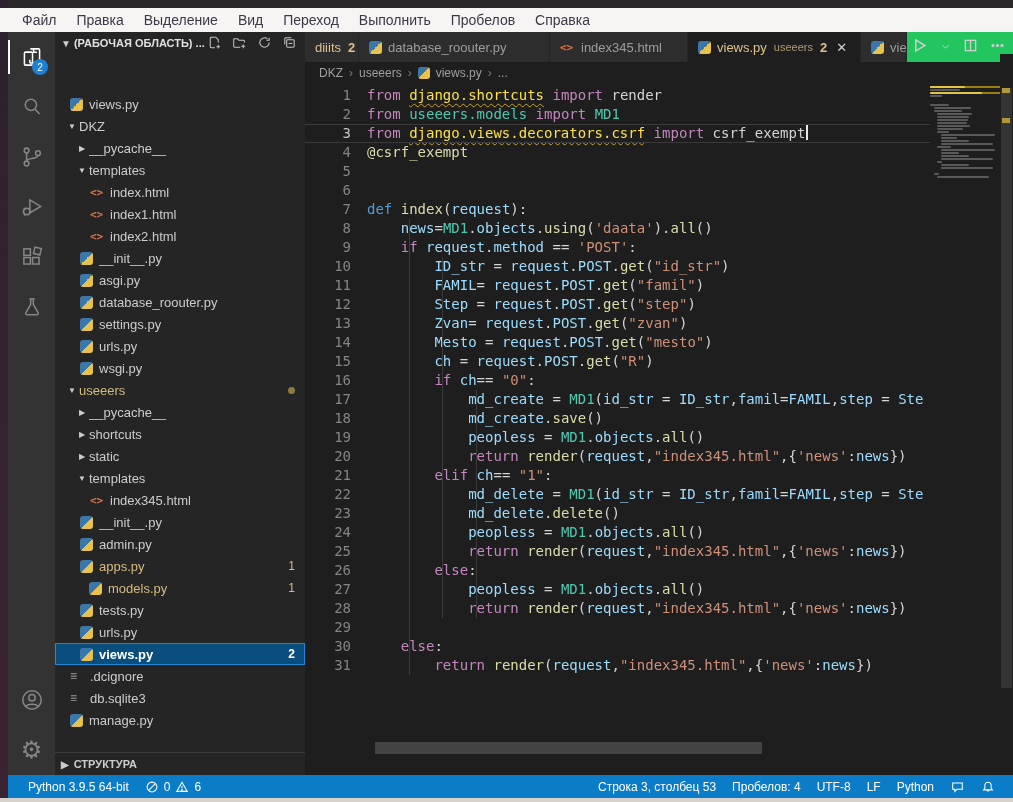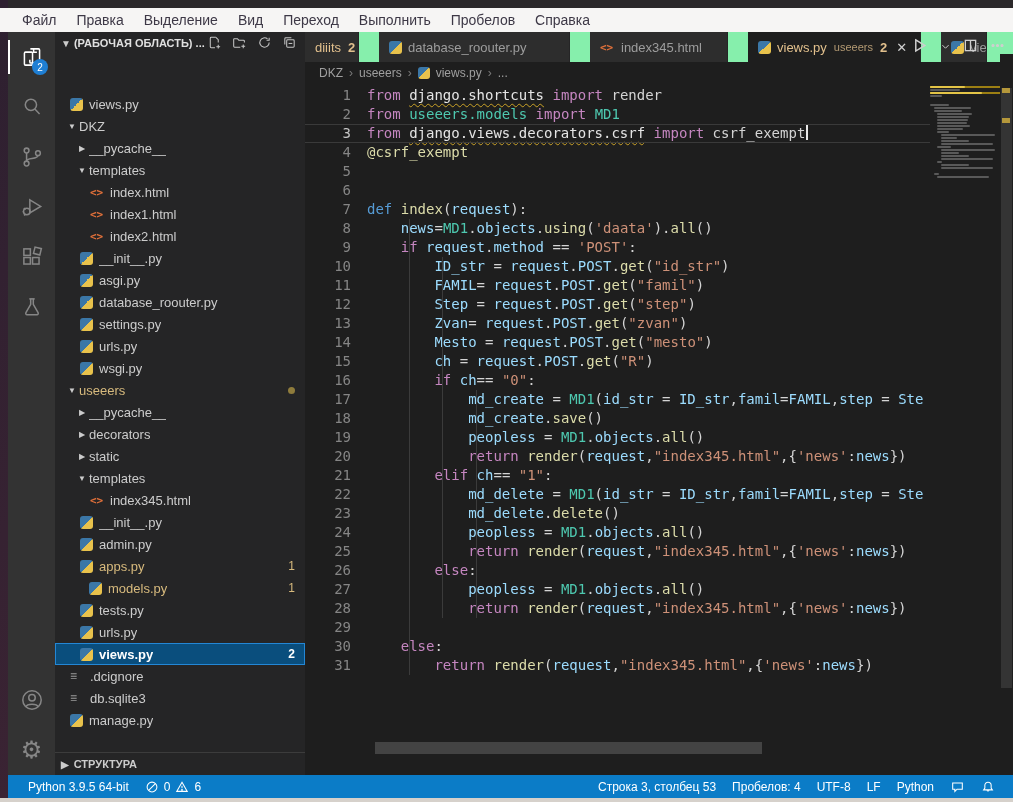--- a/index.html
+++ b/index.html
@@ -51,21 +51,21 @@
     background:linear-gradient(135deg,#3b77a7 50%,#e8c24c 50%); }
   .htmlicon { width:15px; margin-right:5px; flex:0 0 15px; color:#e0703a; font-size:11px; font-weight:bold;
     font-family:"DejaVu Sans Mono", monospace; }
   .fileicon { width:15px; margin-right:5px; flex:0 0 15px; color:#9a9a9a; font-size:12px; }
   .outline-row { position:absolute; left:0; top:720px; width:250px; height:23px; border-top:1px solid #3c3c3c;
     display:flex; align-items:center; font-size:11px; font-weight:bold; color:#cccccc; padding-left:6px; }
   .outline-row .chev { font-size:10px; margin-right:5px; }
 
   
   .editor-zone { position:absolute; left:305px; top:32px; width:708px; height:743px; background:#1e1e1e; }
-  .tabbar { position:absolute; left:0; top:0; width:708px; height:30px; background:#86efac; display:flex;gap:20px; }
+  .tabbar { position:absolute; left:0; top:0; width:708px; height:30px; background:#22c55e; display:flex; }
   .tab { height:30px; display:flex; align-items:center; padding:0 10px; background:#2d2d2d; border-right:1px solid #252526;
     font-size:13px; color:#9d9d9d; white-space:nowrap; overflow:hidden; }
   .tab.active { background:#1e1e1e; }
   .tab .pyicon, .tab .htmlicon { margin-right:6px; }
   .tab .t-label.gold { color:#e2c08d; }
   .tab .t-desc { font-size:11px; margin-left:7px; color:rgba(226,192,141,.75); }
   .tab .t-badge { margin-left:7px; font-weight:bold; color:#e2c08d; }
   .tab .t-close { margin-left:9px; color:#d0d0d0; font-size:13px; }
   .tab .t-dot { margin-left:8px; width:8px; height:8px; border-radius:50%; background:#c0c0c0; }
   .editor-actions { position:absolute; right:6px; top:0; height:30px; display:flex; align-items:center; gap:12px;
@@ -78,21 +78,21 @@
   .breadcrumbs .pyicon { width:12px; height:12px; flex:0 0 12px; margin-right:0; }
 
   
   .code { position:absolute; left:0; top:54px; width:708px; height:640px; font-family:"DejaVu Sans Mono", monospace;
     font-size:14px; line-height:19px; overflow:hidden; }
   .code-line { display:flex; height:19px; position:relative; }
   .gutter { width:62px; flex:0 0 62px; text-align:right; padding-right:16px; color:#858585; user-select:none; }
   .ltext { white-space:pre; color:#d4d4d4; }
   .tk-k { color:#c586c0; } .tk-b { color:#569cd6; } .tk-f { color:#dcdcaa; }
   .tk-c { color:#4ec9b0; } .tk-v { color:#9cdcfe; } .tk-s { color:#ce9178; } .tk-p { color:#d4d4d4; }
-  .tk-u { color:#e5e5e5; text-decoration:underline wavy #c9a227 1px; text-underline-offset:3px; }
+  .tk-u { color:#fde047; text-decoration:underline wavy #c9a227 1px; text-underline-offset:3px; }
   .code-line.current { }
   .code-line.current::before { content:""; position:absolute; left:0; right:83px; top:0; bottom:0;
     border-top:1px solid #3a3a3a; border-bottom:1px solid #3a3a3a; }
   .cursor { display:inline-block; width:2px; height:16px; background:#e8e8e8; vertical-align:middle; margin-left:1px; }
   .indent-guide { position:absolute; width:1px; background:#3b3b3b; }
 
   
   .minimap { position:absolute; left:625px; top:54px; width:70px; height:120px; }
   .mm-row { height:2px; margin-bottom:1px; position:relative; }
   .mm-bar { height:2px; background:#6d6d6d; opacity:.75; border-radius:1px; }
@@ -273,21 +273,21 @@
           <span class="chev" style="font-size: 8px;">▼</span>
           <span class="label">useeers</span>
           <span class="dot"></span>
         </div>
         <div class="tree-row" style="padding-left: 20px;">
           <span class="chev" style="font-size: 8px;">▶</span>
           <span class="label">__pycache__</span>
         </div>
         <div class="tree-row" style="padding-left: 20px;">
           <span class="chev" style="font-size: 8px;">▶</span>
-          <span class="label">decorators</span>
+          <span class="label">shortcuts</span>
         </div>
         <div class="tree-row" style="padding-left: 20px;">
           <span class="chev" style="font-size: 8px;">▶</span>
           <span class="label">static</span>
         </div>
         <div class="tree-row" style="padding-left: 20px;">
           <span class="chev" style="font-size: 8px;">▼</span>
           <span class="label">templates</span>
         </div>
         <div class="tree-row" style="padding-left: 35px;">

